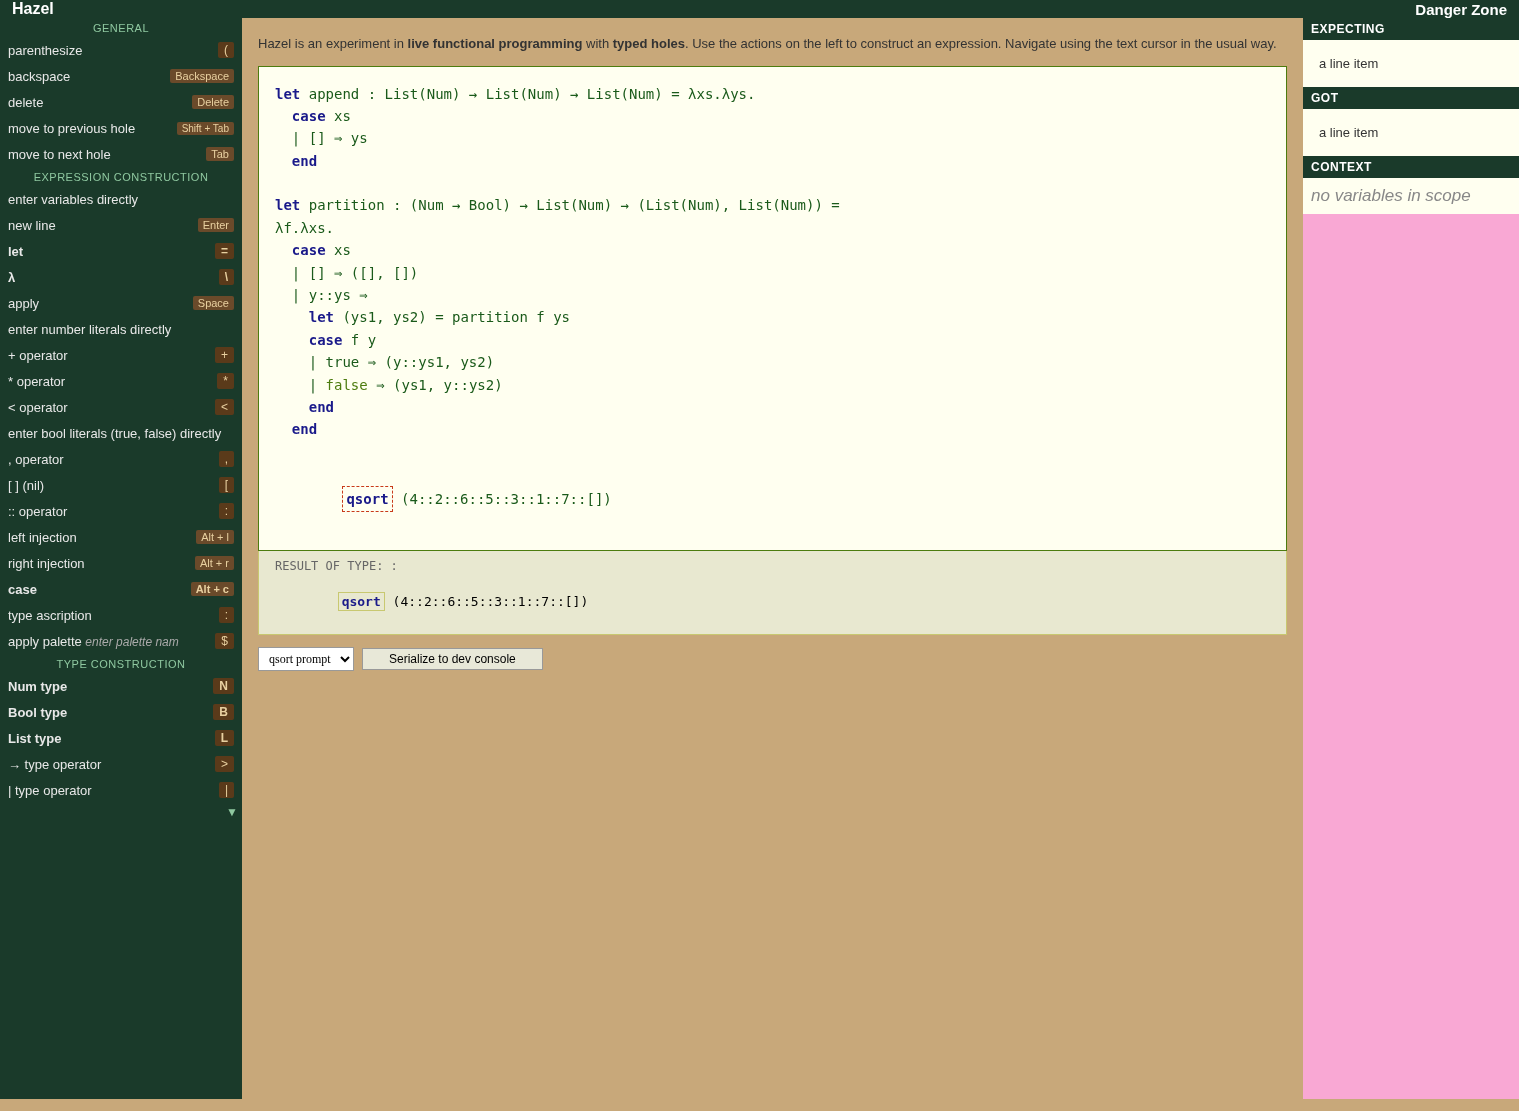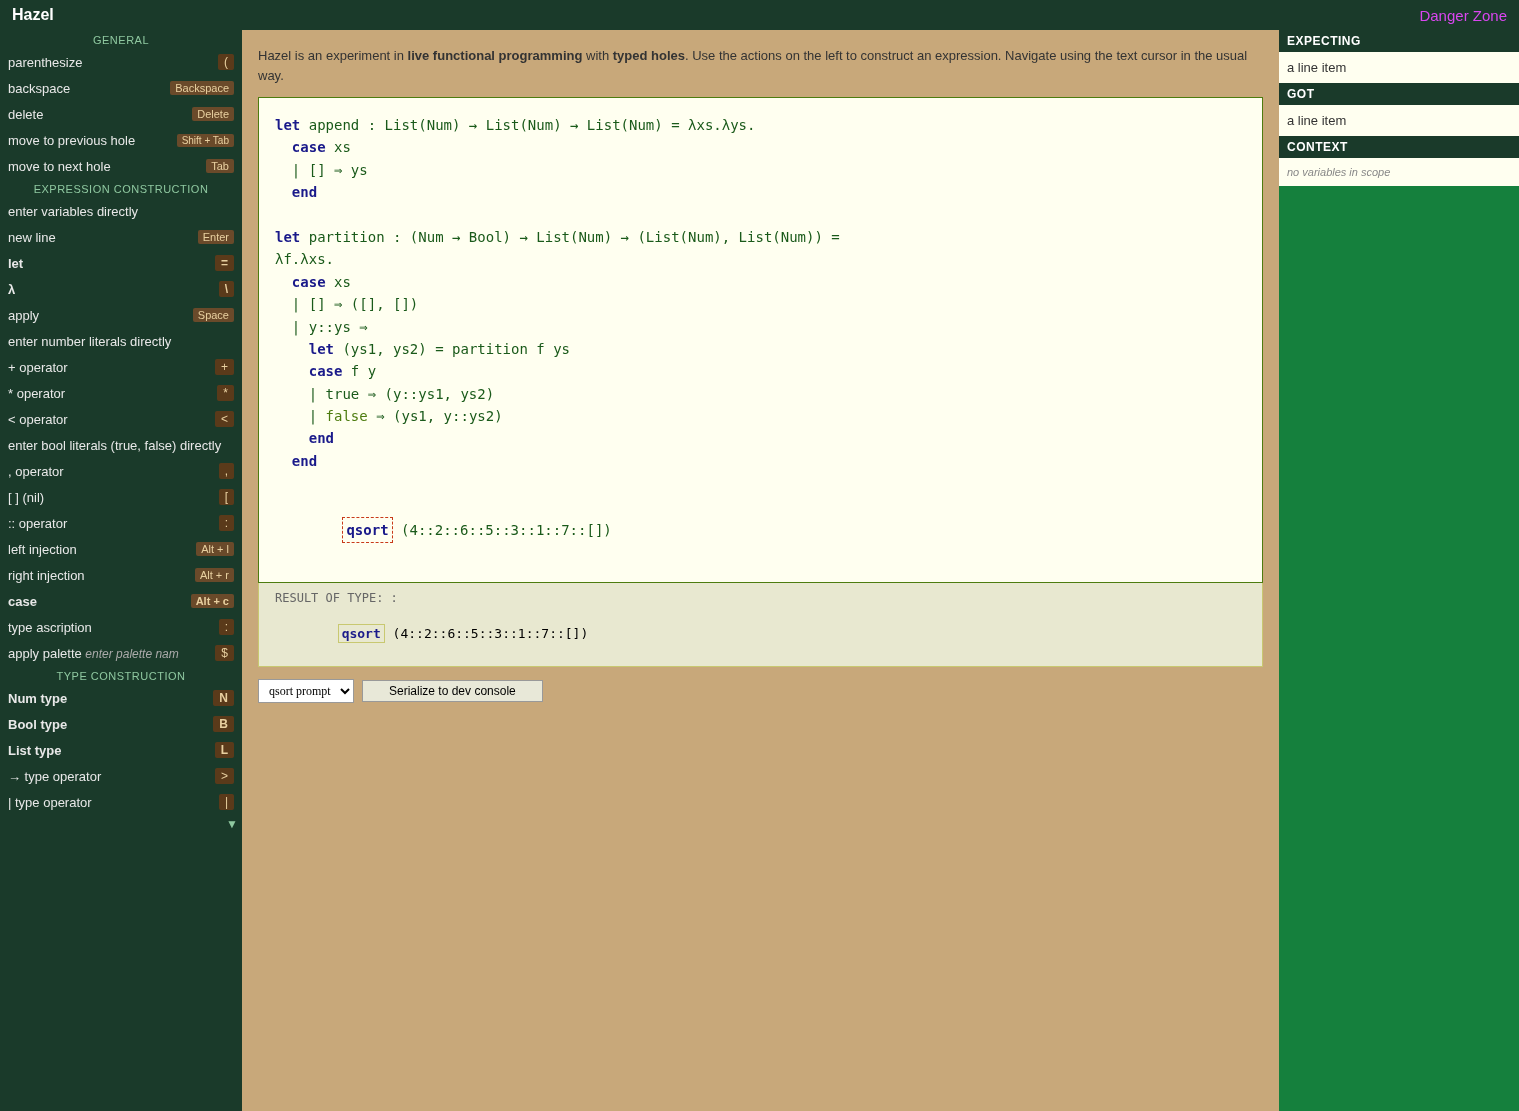--- a/index.html
+++ b/index.html
@@ -6,24 +6,24 @@
     body { font-family: Arial, sans-serif; font-size: 13px; background: #c8a87a; width: 1519px; min-height: 1111px; }
 
     
     .header {
       background: #1a3a2a;
       color: white;
       display: flex;
       justify-content: space-between;
       align-items: center;
       padding: 4px 12px;
-      height: 30px;
+      height: 18px;
     }
     .header-title { font-weight: bold; font-size: 16px; color: white; }
-    .danger-zone { font-weight: normal; font-size: 15px; color: #d946ef; }
+    .danger-zone { font-weight: bold; font-size: 15px; color: #ffffff; }
 
     
     .main-layout {
       display: flex;
       height: calc(1111px - 30px);
     }
 
     
     .sidebar {
       width: 242px;
@@ -147,45 +147,45 @@
     .bottom-btn {
       padding: 3px 26px;
       font-size: 12px;
       background: #e8e8d8;
       border: 1px solid #999;
       cursor: pointer;
     }
 
     
     .right-panel {
-      width: 240px;
-      background: #15803d;
+      width: 216px;
+      background: #f9a8d4;
       flex-shrink: 0;
       overflow-y: auto;
     }
 
     .right-section-title {
       background: #1a3a2a;
       color: white;
       font-size: 12px;
       font-weight: bold;
       padding: 4px 8px;
       letter-spacing: 0.5px;
     }
 
     .right-section-content {
-      padding: 8px;
+      padding: 16px;
       font-size: 13px;
       color: #333;
       background: #fffff0;
     }
 
     .context-content {
       padding: 8px;
-      font-size: 11px;
+      font-size: 17px;
       color: #888;
       font-style: italic;
       background: #fffff0;
     }
   </style>
 </head>
 <body>
 
 <div class="header">
   <span class="header-title">Hazel</span>

